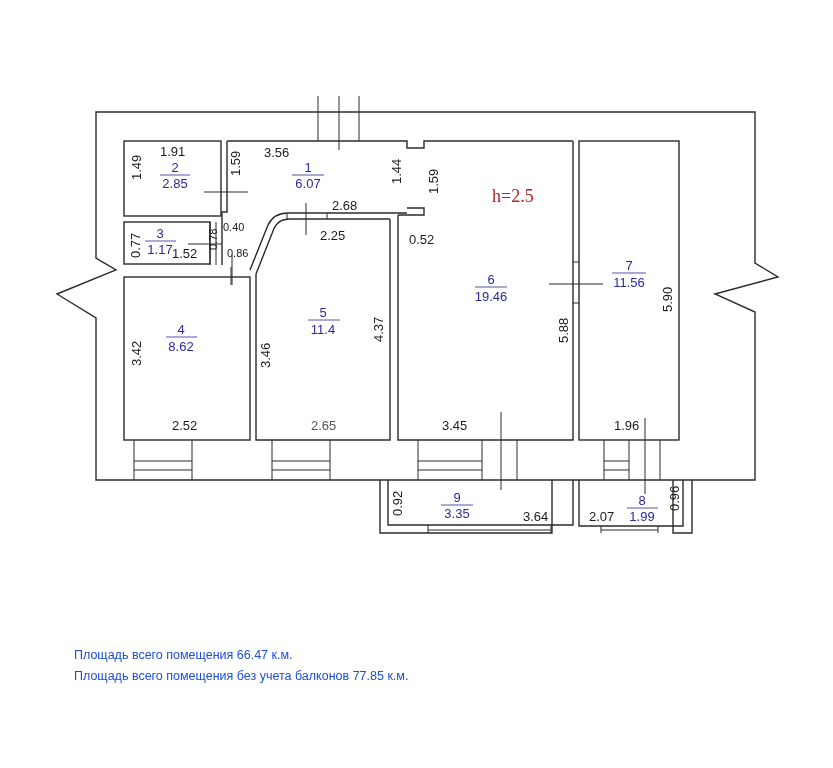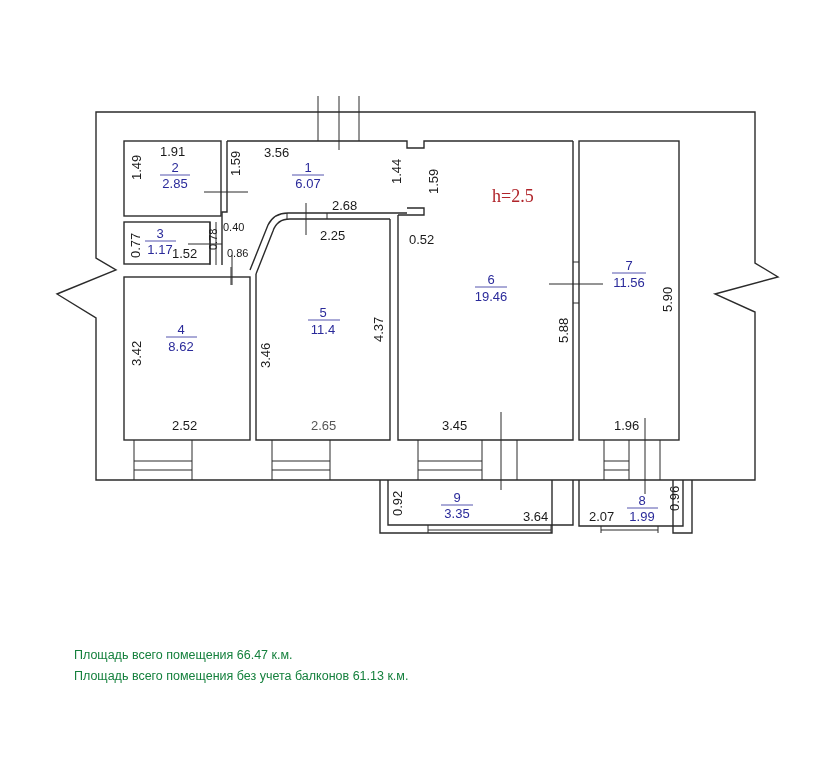--- a/index.html
+++ b/index.html
@@ -5,21 +5,21 @@
   html, body { margin: 0; padding: 0; background: #ffffff; }
   body { width: 833px; height: 768px; position: relative; overflow: hidden; font-family: "Liberation Sans", sans-serif; }
   svg#plan { position: absolute; left: 0; top: 0; }
   .wall { fill: none; stroke: #2b2b2b; stroke-width: 1.4; }
   .thin { fill: none; stroke: #2b2b2b; stroke-width: 1; }
   .dim { font-family: "Liberation Sans", sans-serif; font-size: 13px; fill: #1a1a1a; }
   .dimgray { fill: #555555; }
   .rnum { font-family: "Liberation Sans", sans-serif; font-size: 13px; fill: #2a2a9a; text-anchor: middle; }
   .rarea { font-family: "Liberation Sans", sans-serif; font-size: 13px; fill: #2a2a9a; text-anchor: middle; }
   .height-label { font-family: "Liberation Serif", serif; font-size: 18px; fill: #b0242a; }
-  .footer { position: absolute; left: 74px; font-size: 12.5px; color: #15803d; font-family: "Liberation Sans", sans-serif; }
+  .footer { position: absolute; left: 74px; font-size: 12.5px; color: #1d4ed8; font-family: "Liberation Sans", sans-serif; }
 </style>
 </head>
 <body>
 
 <svg id="plan" width="833" height="768" viewBox="0 0 833 768" xmlns="http://www.w3.org/2000/svg">
 
   <path class="wall" d="M96,112 L755,112 L755,263 L778,277 L715,294 L755,312 L755,480 L96,480 L96,318 L57,294 L116,270 L96,258 Z"></path>
 
   <path class="thin" d="M318,96 L318,141 M359,96 L359,141 M339,96 L339,150"></path>
 
@@ -124,13 +124,13 @@
     <text class="dim" transform="translate(672,312) rotate(-90)">5.90</text>
     <text class="dim" x="614" y="430">1.96</text>
     <text class="dim" transform="translate(402,516) rotate(-90)">0.92</text>
     <text class="dim" x="523" y="521">3.64</text>
     <text class="dim" x="589" y="521">2.07</text>
     <text class="dim" transform="translate(679,511) rotate(-90)">0.96</text>
   </g>
 </svg>
 
 <div class="footer" style="top:648px;">Площадь всего помещения 66.47 к.м.</div>
-<div class="footer" style="top:669px;">Площадь всего помещения без учета балконов 61.13 к.м.</div>
+<div class="footer" style="top:669px;">Площадь всего помещения без учета балконов 77.85 к.м.</div>
 
 </body></html>

